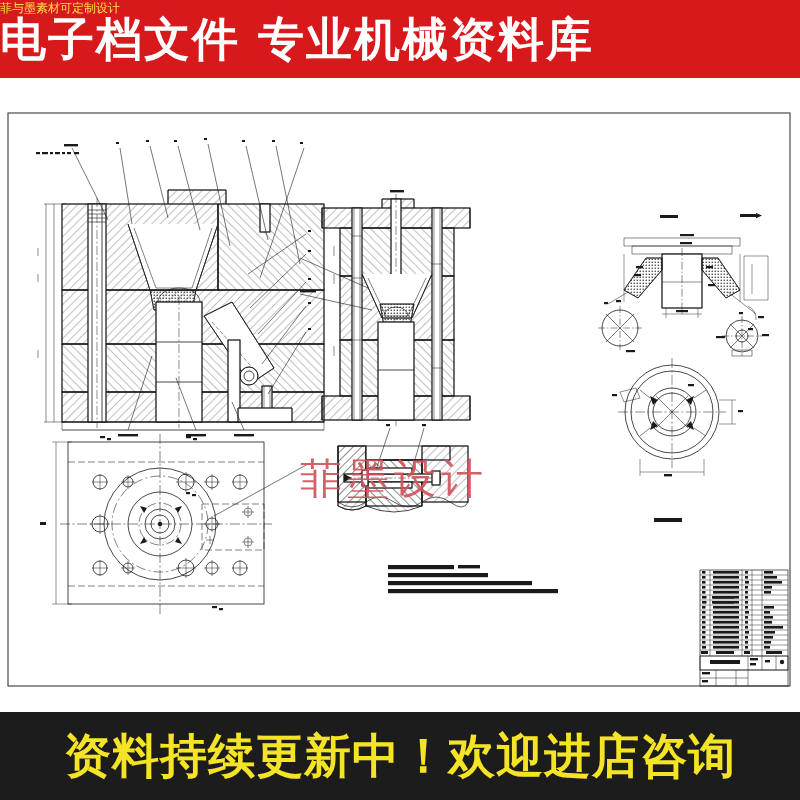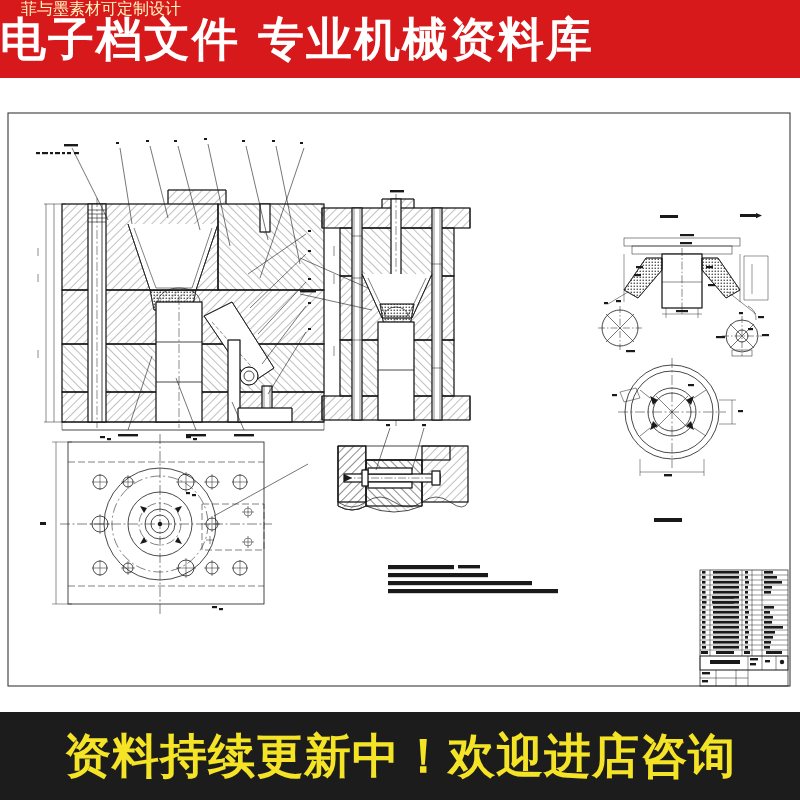--- a/index.html
+++ b/index.html
@@ -15,22 +15,22 @@
     background:#d8191c;overflow:hidden;
   }
   .top-banner-title{
     position:absolute;left:0;top:6px;width:800px;
     text-align:left;color:#ffffff;
     font-size:46px;line-height:66px;font-weight:bold;
     letter-spacing:2px;white-space:nowrap;
     font-family:"DejaVu Sans","Liberation Sans",sans-serif;
   }
   .corner-watermark{
-    position:absolute;left:21px;top:1px;
-    color:#fef9c3;font-size:16px;line-height:15px;
+    position:absolute;left:0;top:1px;
+    color:#fde047;font-size:12px;line-height:15px;
     letter-spacing:0px;white-space:nowrap;
     font-family:"DejaVu Sans","Liberation Sans",sans-serif;
   }
 
   
   .bottom-banner{
     position:absolute;left:0;top:712px;width:800px;height:88px;
     background:#1c1c1c;overflow:hidden;
   }
   .bottom-banner-title{
@@ -698,19 +698,20 @@
             <rect x="750" y="585" width="6" height="2.4"></rect>
             <rect x="765" y="582" width="5" height="2.4"></rect>
             <circle cx="782" cy="584" r="2.2"></circle>
             <rect x="702" y="594" width="8" height="2.4"></rect>
             <rect x="702" y="602" width="6" height="2.4"></rect>
           </g>
         </g>
       </g>
     </svg>
 
+    <div class="center-watermark">菲墨设计</div>
   </div>
 
   <div class="bottom-banner">
     <div class="bottom-banner-title">资料持续更新中！欢迎进店咨询</div>
   </div>
 
 </div>
 
 </body></html>

